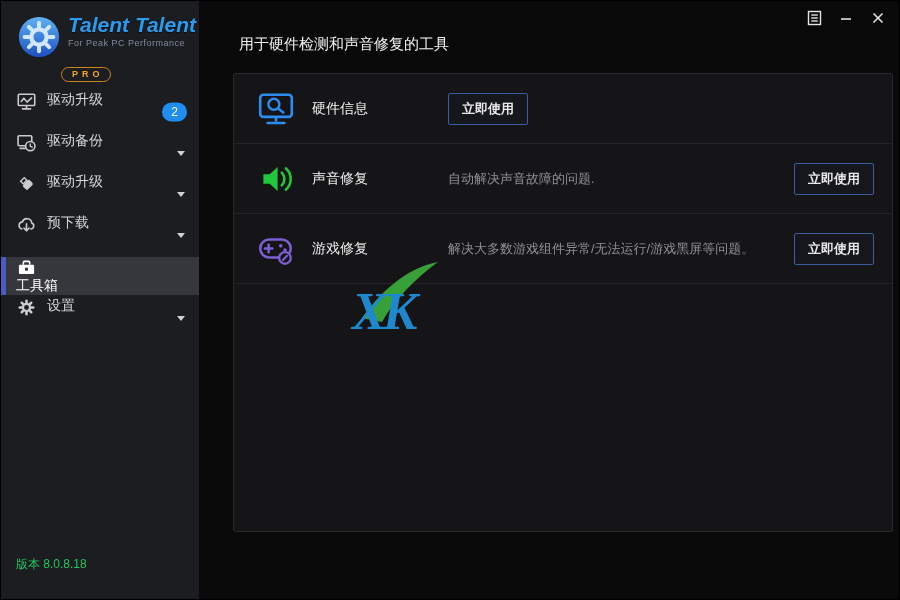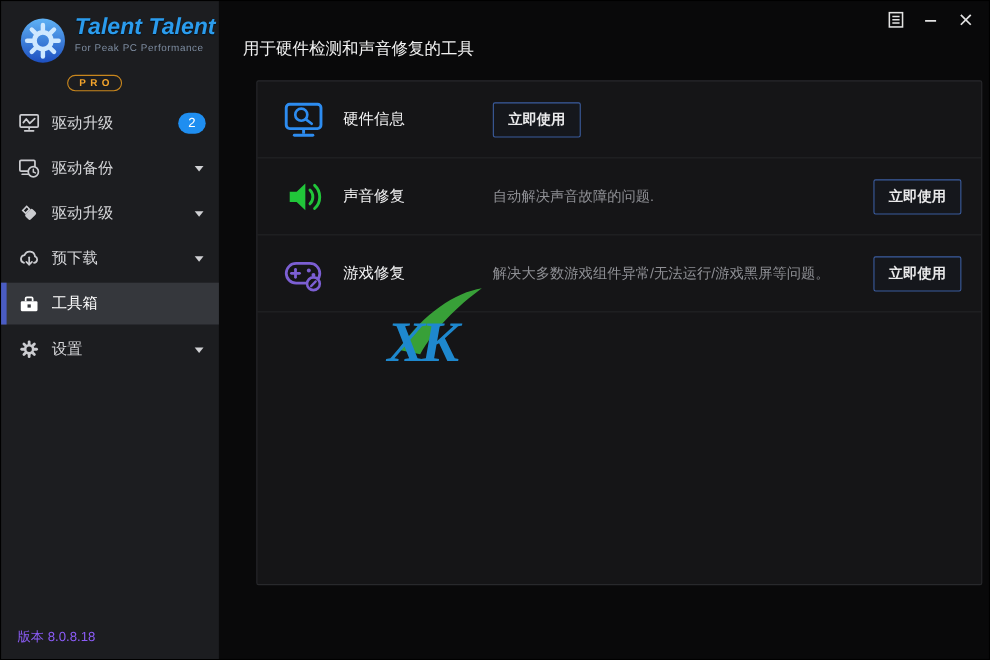--- a/index.html
+++ b/index.html
@@ -27,59 +27,59 @@
   .logo-sub { font-size:9px; color:#7d8ca0; letter-spacing:.5px; margin-top:1px; }
   .pro-badge {
     display:inline-block; margin:4px 0 0 44px;
     border:1px solid #c8861d; border-radius:9px;
     color:#f3a42c; font-size:9px; font-weight:bold; letter-spacing:4px;
     padding:1px 6px 1px 10px; line-height:11px;
   }
 
   .nav { position:absolute; top:90px; left:0; width:198px; }
   .nav-item {
-    position:relative; height:41px; display:flex; align-items:center;
+    position:relative; height:41px; display:flex; 
     padding-left:15px; cursor:pointer; color:#d4d5d8; font-size:14px;
   }
   .nav-item .nicon { width:20px; height:20px; margin-right:11px; display:flex; align-items:center; justify-content:center; }
   .nav-item.active {
-    background:#35373c; color:#ffffff; height:38px; margin:2px 0;
+    background:#35373c; color:#ffffff; height:38px; margin:2px 0;flex-direction:column;
   }
   .nav-item.active::before {
     content:""; position:absolute; left:0; top:0; bottom:0; width:5px;
     background:#4a5cc4;
   }
   .badge {
     position:absolute; right:12px; top:50%; transform:translateY(-50%);
     background:#1f8ef0; color:#fff; font-size:12px;
     min-width:25px; height:19px; line-height:19px; text-align:center;
     border-radius:10px; padding:0 4px;
   }
   .caret {
     position:absolute; right:14px; top:50%; margin-top:-2px;
     width:0; height:0;
     border-left:4.5px solid transparent; border-right:4.5px solid transparent;
     border-top:5px solid #d0d1d4;
   }
   .version {
-    position:absolute; left:15px; bottom:13px;
-    color:#8b5cf6; font-size:12px;
+    position:absolute; left:15px; bottom:28px;
+    color:#22c55e; font-size:12px;
   }
 
   
   .main { position:absolute; left:198px; top:0; width:702px; height:600px; }
   .win-controls {
     position:absolute; top:7px; right:12px; display:flex; align-items:center; gap:10px;
   }
   .win-btn {
     width:22px; height:20px; display:flex; align-items:center; justify-content:center;
     color:#e3e3e3; cursor:pointer;
   }
   .page-title {
-    position:absolute; left:22px; top:34px; font-size:15px; color:#f2f2f2;
+    position:absolute; left:40px; top:34px; font-size:15px; color:#f2f2f2;
   }
 
   .panel {
     position:absolute; left:22px; top:72px; width:660px; height:459px;
     background:#151517; border:1px solid #28292c; border-radius:2px;margin-left:12px;
   }
   .tool-row {
     height:70px; display:flex; align-items:center;
     border-bottom:1px solid #232427; padding:0 18px 0 22px;
   }

